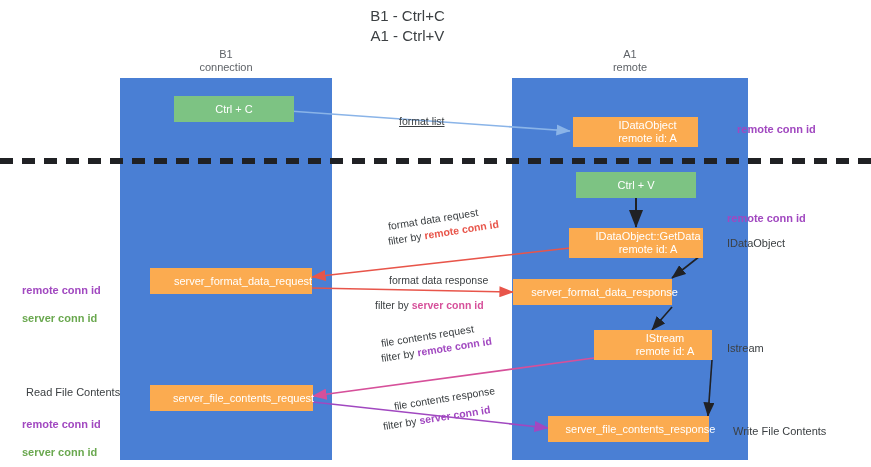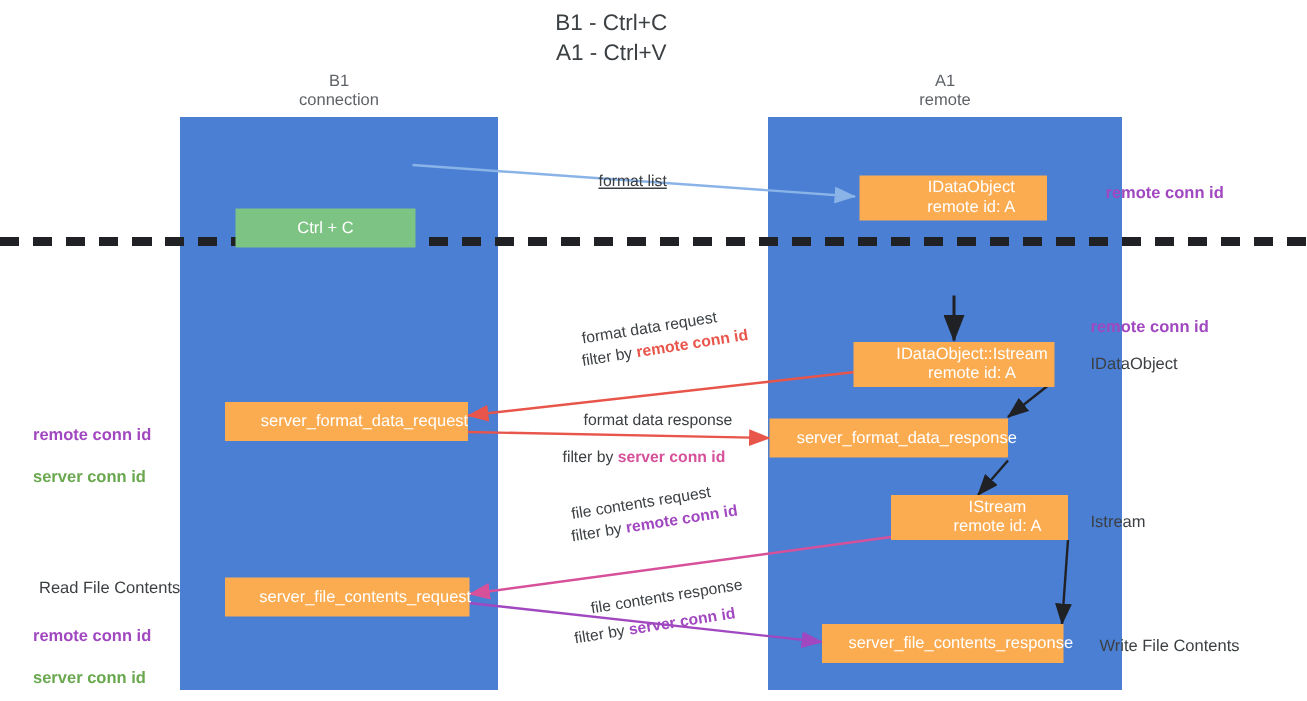--- a/index.html
+++ b/index.html
@@ -161,27 +161,28 @@
 
     <path d="M594,358 L313,396" stroke="#d6509a" stroke-width="1.6" fill="none" marker-end="url(#ah-pink)"></path>
 
     <path d="M313,402 L548,428" stroke="#a148c0" stroke-width="1.6" fill="none" marker-end="url(#ah-purple)"></path>
 
     <path d="M712,360 L708,416" stroke="#202124" stroke-width="1.6" fill="none" marker-end="url(#ah-dark)"></path>
   </svg>
 
   <div class="divider"></div>
 
-  <div class="node green" style="left:157px; top:96px; width:120px; height:26px;margin-top:43px;">Ctrl + C</div>
+  <div class="node green" style="left:174px; top:96px; width:120px; height:26px;">Ctrl + C</div>
 
   <div class="node orange" style="left:573px; top:117px; width:125px; height:30px;">IDataObject
 remote id: A</div>
 
-
-  <div class="node orange" style="left:569px; top:228px; width:134px; height:30px;">IDataObject::Istream
+  <div class="node green" style="left:576px; top:172px; width:120px; height:26px;">Ctrl + V</div>
+
+  <div class="node orange" style="left:569px; top:228px; width:134px; height:30px;">IDataObject::GetData
 remote id: A</div>
 
   <div class="node orange" style="left:150px; top:268px; width:162px; height:26px;">server_format_data_request</div>
 
   <div class="node orange" style="left:513px; top:279px; width:159px; height:26px;">server_format_data_response</div>
 
   <div class="node orange" style="left:594px; top:330px; width:118px; height:30px;">IStream
 remote id: A</div>
 
   <div class="node orange" style="left:150px; top:385px; width:163px; height:26px;">server_file_contents_request</div>

